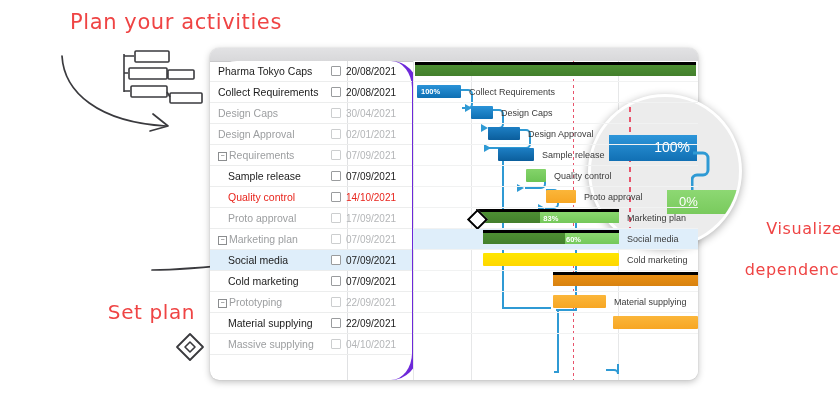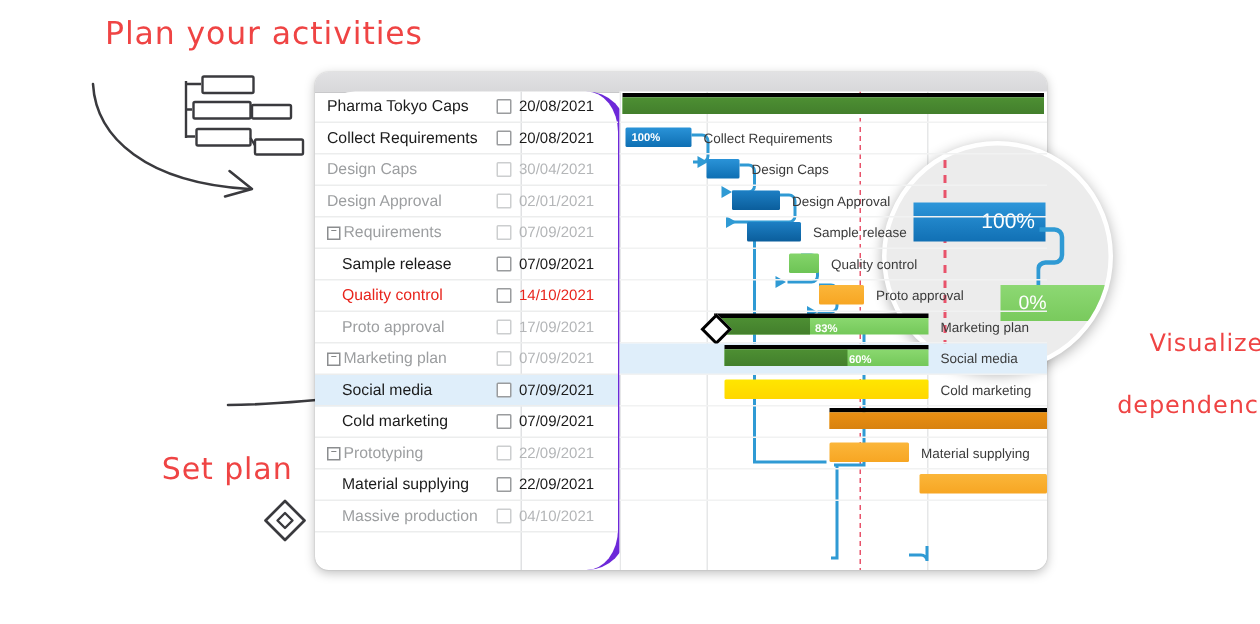--- a/index.html
+++ b/index.html
@@ -234,21 +234,21 @@
             <div class="tname lvl1 dim"><span class="expander">−</span><span>Prototyping</span></div>
             <div class="tcheck dim"></div>
             <div class="tdate dim">22/09/2021</div>
           </div>
           <div class="trow">
             <div class="tname lvl2"><span>Material supplying</span></div>
             <div class="tcheck"></div>
             <div class="tdate">22/09/2021</div>
           </div>
           <div class="trow">
-            <div class="tname lvl2 dim"><span>Massive production</span></div>
+            <div class="tname lvl2 dim"><span>Massive supplying</span></div>
             <div class="tcheck dim"></div>
             <div class="tdate dim">04/10/2021</div>
           </div>
         </div>
 
       <div id="gantt">
         <div class="vline" style="left:0px;"></div>
         <div class="vline" style="left:58px;"></div>
         <div class="vline" style="left:205px;"></div>
         <div class="todayline" style="left:160px;"></div>

